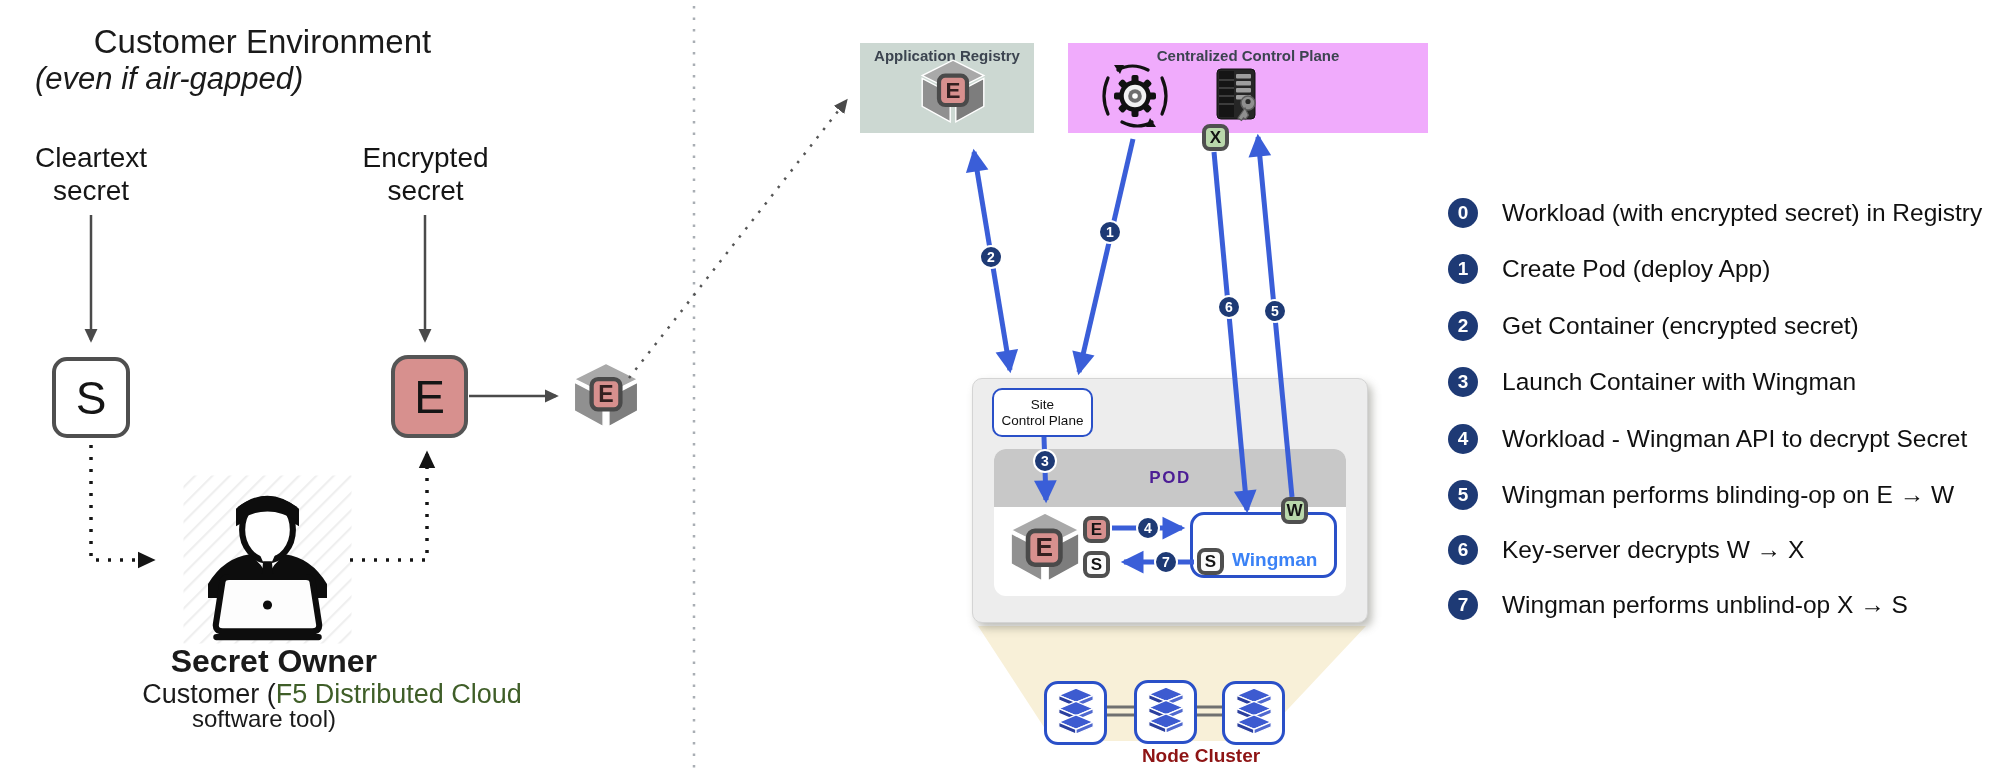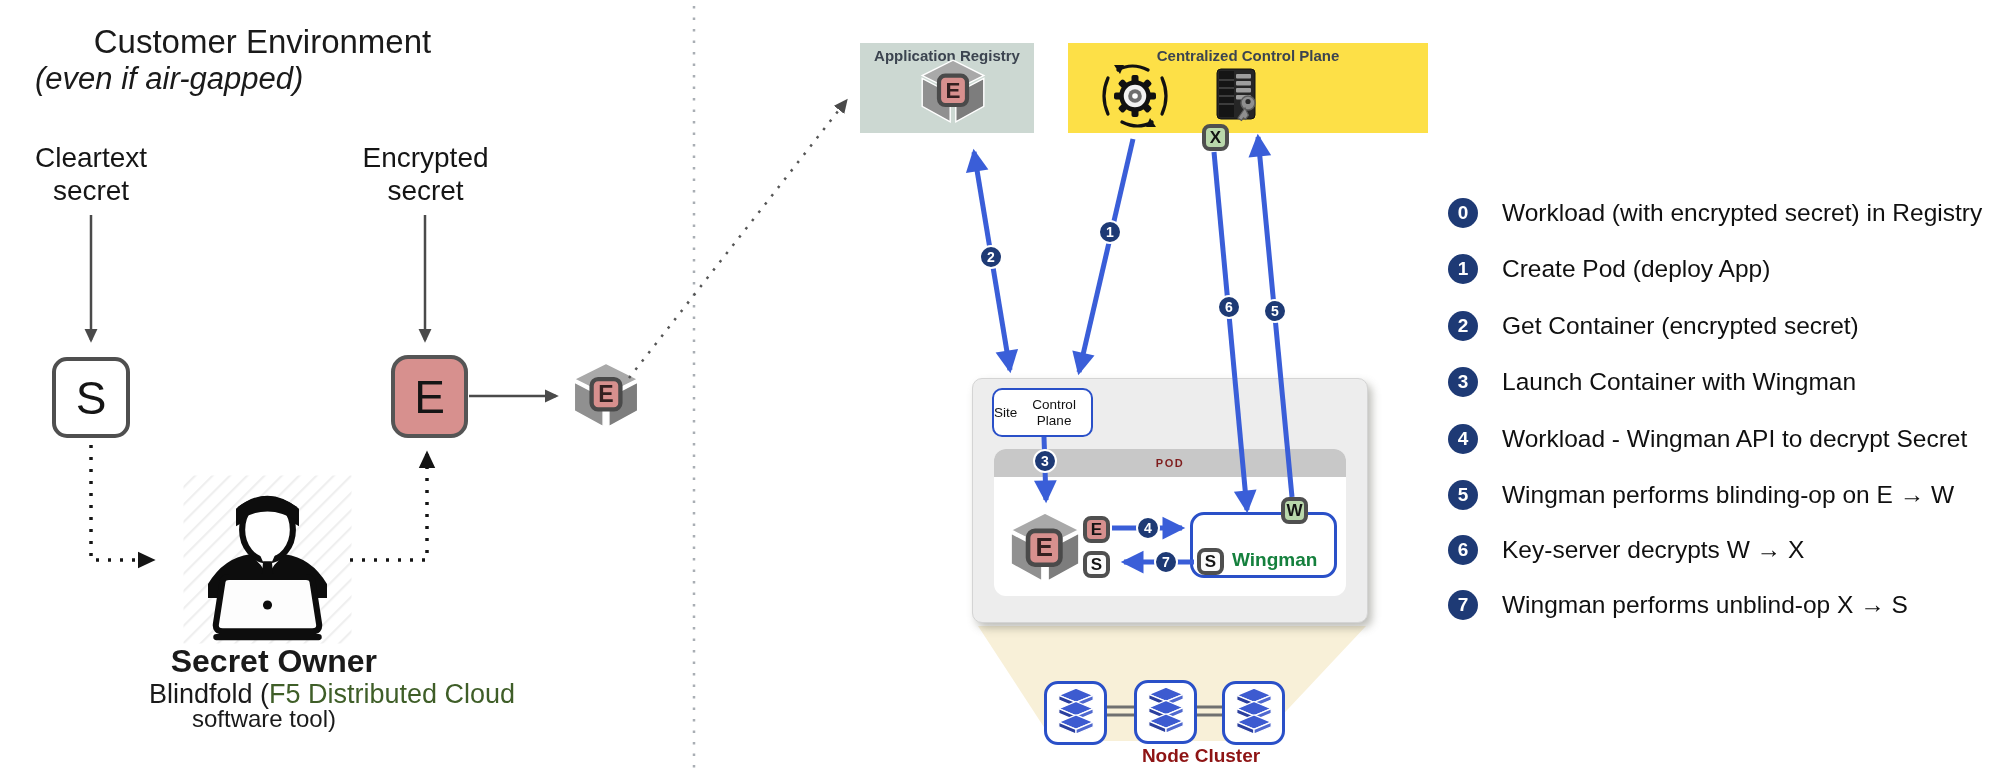--- a/index.html
+++ b/index.html
@@ -18,30 +18,30 @@
 .bline2{left:144px;top:705px;width:240px;text-align:center;font-size:24px}
 .green-text{color:#3f5e28}
 
 
 .bigbox{position:absolute;display:flex;align-items:center;justify-content:center;font-size:46px;font-weight:500;color:#151515;border:4px solid #4f4f4f;z-index:2}
 .sbox{left:52px;top:357px;width:78px;height:81px;background:#fff;border-radius:15px}
 .ebox{left:391px;top:355px;width:77px;height:83px;background:#d7908e;border-radius:17px;border-color:#555}
 
 
 .registry{left:860px;top:43px;width:174px;height:90px;background:#ccd8d2;z-index:1}
-.cplane{left:1068px;top:43px;width:360px;height:90px;background:#fde047;z-index:1}
+.cplane{left:1068px;top:43px;width:360px;height:90px;background:#f0abfc;z-index:1}
 .boxtitle{position:absolute;top:4px;left:0;width:100%;text-align:center;font-weight:700;font-size:15px;color:#3c4450}
 
 
 .sitebox{left:972px;top:378px;width:396px;height:245px;background:#ededed;border:1px solid #d4d4d4;border-radius:10px;box-shadow:4px 5px 8px rgba(110,110,100,.45);z-index:1}
 .podwrap{position:absolute;left:21px;top:70px;width:352px;height:147px;background:#fff;border-radius:12px;overflow:hidden}
-.podhead{height:28px;background:#c8c8c8;display:flex;align-items:center;justify-content:center;font-weight:700;font-size:11px;letter-spacing:1.5px;color:#7f1d1d}
-.sitecp{left:992px;top:388px;width:101px;height:49px;background:#fff;border:2.5px solid #2a50c8;border-radius:10px;display:flex;flex-direction:row;align-items:center;justify-content:center;font-size:13.5px;line-height:16px;color:#111;z-index:2;text-align:center}
+.podhead{height:58px;background:#c8c8c8;display:flex;align-items:center;justify-content:center;font-weight:700;font-size:17px;letter-spacing:1.5px;color:#4c1d95}
+.sitecp{left:992px;top:388px;width:101px;height:49px;background:#fff;border:2.5px solid #2a50c8;border-radius:10px;display:flex;flex-direction:column;align-items:center;justify-content:center;font-size:13.5px;line-height:16px;color:#111;z-index:2;text-align:center}
 .wingman{left:1190px;top:512px;width:147px;height:66px;background:#fff;border:3px solid #2a50c8;border-radius:14px;z-index:2}
-.wingman-label{position:absolute;left:1232px;top:549px;font-weight:700;font-size:19px;color:#15803d;z-index:6}
+.wingman-label{position:absolute;left:1232px;top:549px;font-weight:700;font-size:19px;color:#3b82f6;z-index:6}
 
 
 .chip{position:absolute;width:27px;height:27px;border:4px solid #4f4f4f;border-radius:8px;display:flex;align-items:center;justify-content:center;font-weight:700;font-size:17px;line-height:1;color:#141414;z-index:6}
 .chip.pink{background:#d7908e}
 .chip.white{background:#fbfbfb}
 .chip.green{background:#b9d8ab}
 
 
 .step{position:absolute;width:24px;height:24px;border-radius:50%;background:#1e3a75;border:2px solid #fff;color:#fff;font-weight:700;font-size:14px;display:flex;align-items:center;justify-content:center;z-index:6}
 
@@ -104,21 +104,21 @@
     <path d="M33,20 Q50,8 67,20 L67,28 Q50,17 33,28 Z" fill="#0d0d0d"></path>
     <path d="M16,64 Q25,49 40,47 L46,53 L50,59 L54,53 L60,47 Q75,49 84,64 L84,72 L16,72 Z" fill="#0d0d0d"></path>
     <polygon points="45.5,47 50,57 54.5,47" fill="#fff"></polygon>
     <polygon points="47.5,51 52.5,51 53.5,62 50,66 46.5,62" fill="#0d0d0d"></polygon>
     <path d="M28,60 L72,60 Q75.5,60 75.8,63 L79.5,87 Q80,91 75.5,91 L24.5,91 Q20,91 20.5,87 L24.2,63 Q24.5,60 28,60 Z" fill="#fdfdfd" stroke="#0d0d0d" stroke-width="3.5"></path>
     <circle cx="50" cy="76" r="2.6" fill="#0d0d0d"></circle>
     <rect x="19" y="92.5" width="62" height="3.6" rx="1.8" fill="#0d0d0d"></rect>
   </svg>
 
   <div class="abs owner z1">Secret Owner</div>
-  <div class="abs bline1 z1"><span>Blindfold (</span><span class="green-text">F5 Distributed Cloud</span></div>
+  <div class="abs bline1 z1"><span>Customer (</span><span class="green-text">F5 Distributed Cloud</span></div>
   <div class="abs bline2 z1">software tool)</div>
 
   <div class="abs registry">
     <div class="boxtitle">Application Registry</div>
   </div>
   <svg class="layer z2" style="left:918px;top:57px" width="70" height="68" viewBox="0 0 100 96">
     <polygon points="50,4 94,26 50,48 6,26" fill="#a9a9a9" stroke="#fff" stroke-width="2"></polygon>
     <polygon points="6,30 46,51 46,92 6,70" fill="#909090" stroke="#fff" stroke-width="2"></polygon>
     <polygon points="54,51 94,30 94,70 54,92" fill="#7d7d7d" stroke="#fff" stroke-width="2"></polygon>
     <rect x="30" y="26" width="40" height="42" rx="9" fill="#d7908e" stroke="#4a4a4a" stroke-width="6"></rect>

